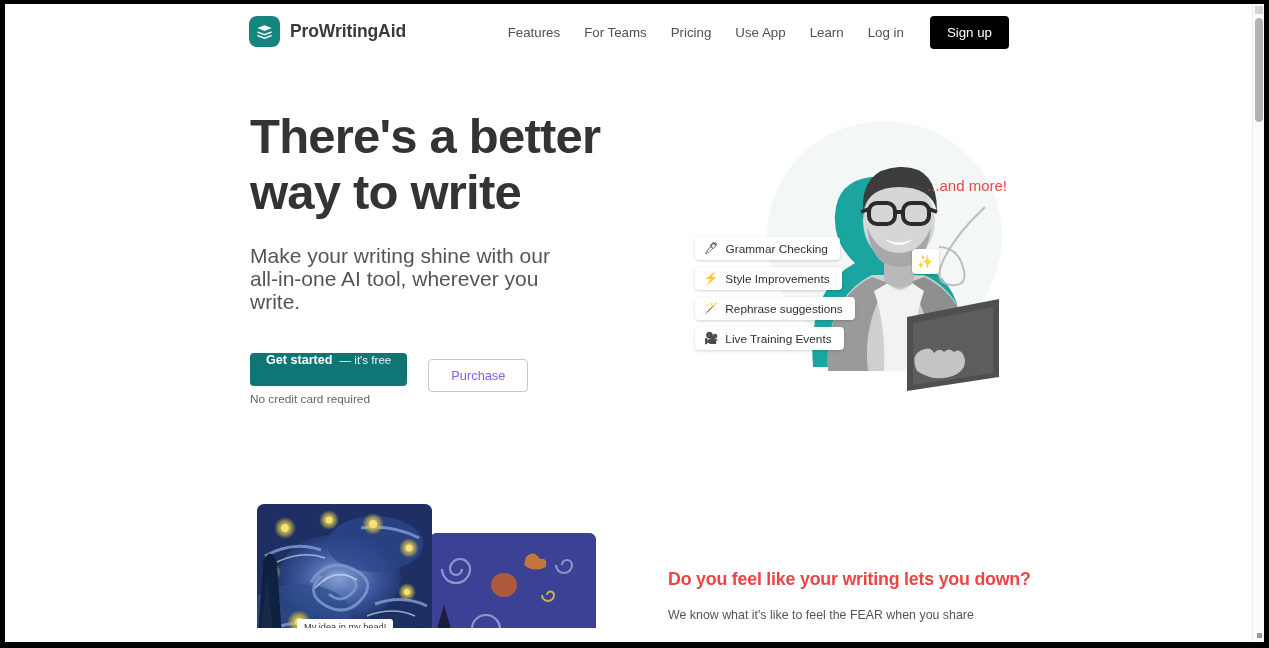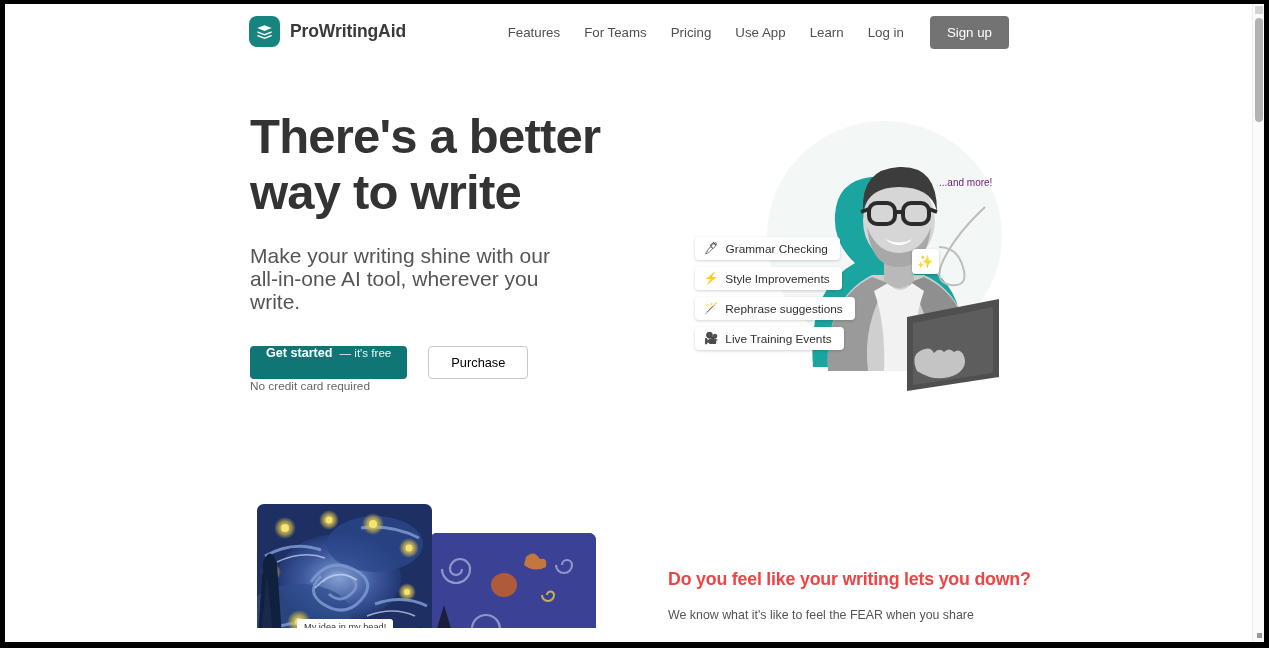--- a/index.html
+++ b/index.html
@@ -90,21 +90,21 @@
   .nav-link {
     font-size: 13.3px;
     color: #4f4f4f;
     text-decoration: none;
     padding: 0 12px;
     line-height: 33px;
     white-space: nowrap;
   }
   #signup-btn {
     margin-left: 14px;
-    background: #737373;
+    background: #000000;
     color: #ffffff;
     font-size: 13.3px;
     border: none;
     border-radius: 4px;
     padding: 0 17px;
     height: 33px;
     line-height: 33px;
     cursor: pointer;
     font-family: inherit;
     white-space: nowrap;
@@ -148,25 +148,26 @@
     white-space: nowrap;
   }
   #get-started-label { font-weight: bold; }
   #get-started-note { font-weight: normal; opacity: .93; font-size: 11.6px; }
   #purchase-btn {
     background: #ffffff;
     border: 1px solid #c8c8c8;
     border-radius: 4px;
     height: 33px;
     padding: 0 22px;
-    color: #000000;
+    color: #8b5cf6;
     font-size: 12.8px;
     font-family: inherit;
     cursor: pointer;
     white-space: nowrap;
+    margin-top: 13px;
   }
   #no-card {
     font-size: 11.8px;
     color: #666666;
   }
 
   
   #hero-art {
     position: absolute;
     left: 660px; top: 95px;
@@ -176,24 +177,23 @@
     position: absolute;
     left: 102px; top: 22px;
     width: 235px; height: 230px;
     border-radius: 50%;
     background: #f3f8f6;
   }
   .art-person { position: absolute; }
   #and-more {
     position: absolute;
     left: 262px; top: 78px;
-    font-size: 10px;
-    color: #701a75;
-    white-space: nowrap;
-    margin-left: 12px;
+    font-size: 15px;
+    color: #ef4444;
+    white-space: nowrap;
   }
   .chip {
     position: absolute;
     background: #ffffff;
     border-radius: 4px;
     box-shadow: 0 1px 3px rgba(0,0,0,.18);
     height: 23px;
     display: flex; align-items: center; gap: 7px;
     padding: 0 12px 0 9px;
     font-size: 11.8px;

